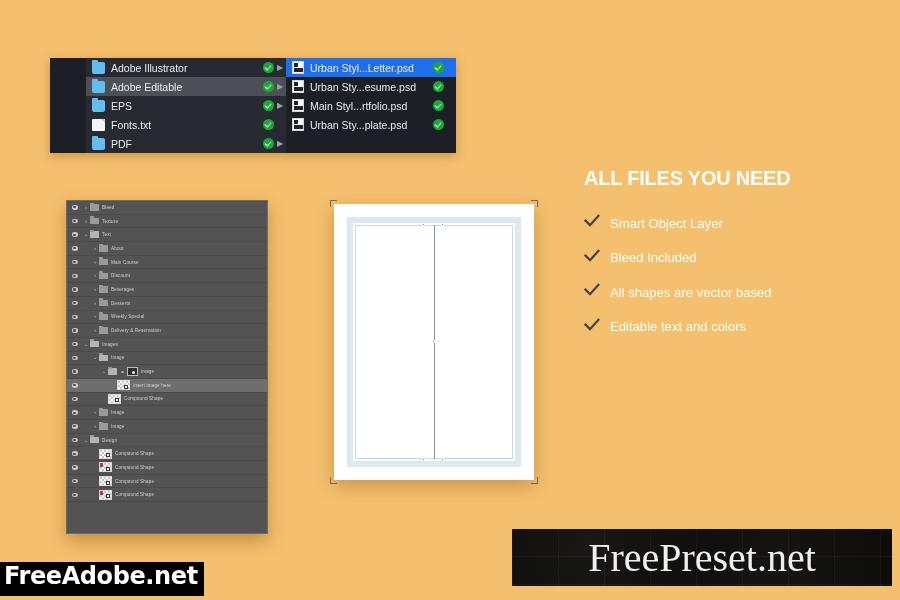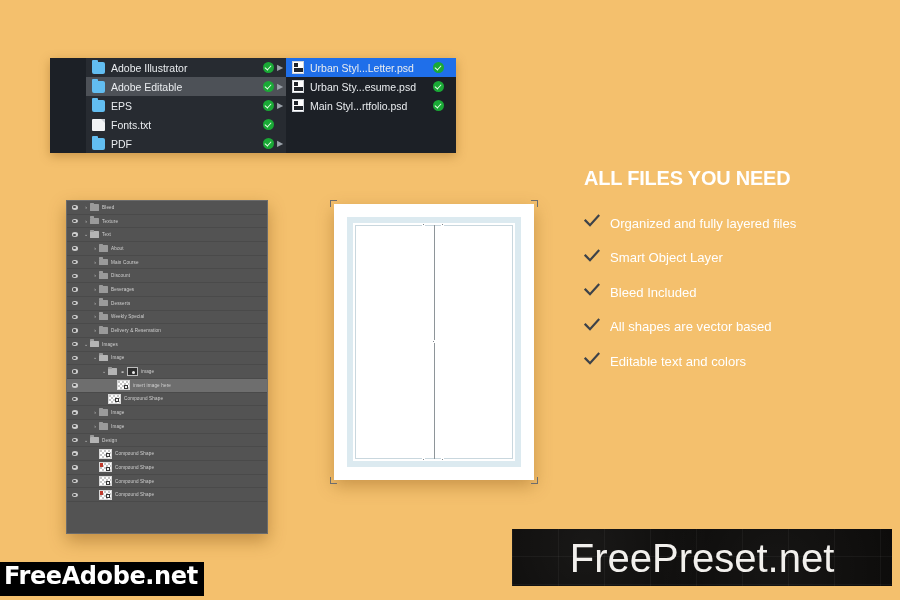--- a/index.html
+++ b/index.html
@@ -202,21 +202,21 @@
     background-image:
       linear-gradient(90deg, rgba(255,255,255,.045) 1px, transparent 1px),
       linear-gradient(0deg, rgba(255,255,255,.045) 1px, transparent 1px),
       radial-gradient(circle at 20% 30%, rgba(255,255,255,.05), transparent 40%),
       radial-gradient(circle at 70% 70%, rgba(255,255,255,.04), transparent 45%);
     background-size:46px 28px,46px 28px,100% 100%,100% 100%;
     display:flex;align-items:center;justify-content:center;
     overflow:hidden;
   }
   #wm-right span{
-    font-size:40px;color:#f2f0ed;font-family:Liberation Sans, sans-serif;
+    font-size:40px;color:#f2f0ed;font-family:Liberation Serif, serif;
     letter-spacing:0px;line-height:1;
   }
 </style>
 </head>
 <body style="background: rgb(244, 192, 109);">
 
 <div id="stage">
 
   <div id="file-browser" class="abs">
     <div id="fb-col-left">
@@ -272,20 +272,29 @@
         </div>
         <div class="fb-row">
           <div class="fb-ico ico-psd">
             <i class="a"></i>
             <i class="b"></i>
           </div>
           <div class="fb-name">Main Styl...rtfolio.psd</div>
           <div class="fb-check"></div>
           <div class="fb-arrow hidden">▶</div>
         </div>
+        <div class="fb-row">
+          <div class="fb-ico ico-psd">
+            <i class="a"></i>
+            <i class="b"></i>
+          </div>
+          <div class="fb-name">Urban Sty...plate.psd</div>
+          <div class="fb-check"></div>
+          <div class="fb-arrow hidden">▶</div>
+        </div>
       </div>
   </div>
 
   <div id="layers-panel" class="abs">
       <div class="ly-row">
         <div class="ly-eye">
           <span></span>
         </div>
         <div style="width: 0px; flex: 0 0 auto;"></div>
         <div class="ly-chev">›</div>
@@ -516,26 +525,20 @@
     <div class="anchor" style="left:113px;bottom:25px;"></div>
   </div>
 
   <div id="features" class="abs">
     <div id="features-title">ALL FILES YOU NEED</div>
     <div id="features-list">
         <div class="feat-row">
           <div class="feat-check"><svg width="16" height="14" viewBox="0 0 16 14">
               <path d="M1.5 6.6 L6 11.2 L14.5 1.8" fill="none" stroke="#3d4249" stroke-width="2.2" stroke-linecap="square"></path>
             </svg></div>
-          <div class="feat-label">Organized and fully layered files</div>
-        </div>
-        <div class="feat-row">
-          <div class="feat-check"><svg width="16" height="14" viewBox="0 0 16 14">
-              <path d="M1.5 6.6 L6 11.2 L14.5 1.8" fill="none" stroke="#3d4249" stroke-width="2.2" stroke-linecap="square"></path>
-            </svg></div>
           <div class="feat-label">Smart Object Layer</div>
         </div>
         <div class="feat-row">
           <div class="feat-check"><svg width="16" height="14" viewBox="0 0 16 14">
               <path d="M1.5 6.6 L6 11.2 L14.5 1.8" fill="none" stroke="#3d4249" stroke-width="2.2" stroke-linecap="square"></path>
             </svg></div>
           <div class="feat-label">Bleed Included</div>
         </div>
         <div class="feat-row">
           <div class="feat-check"><svg width="16" height="14" viewBox="0 0 16 14">

